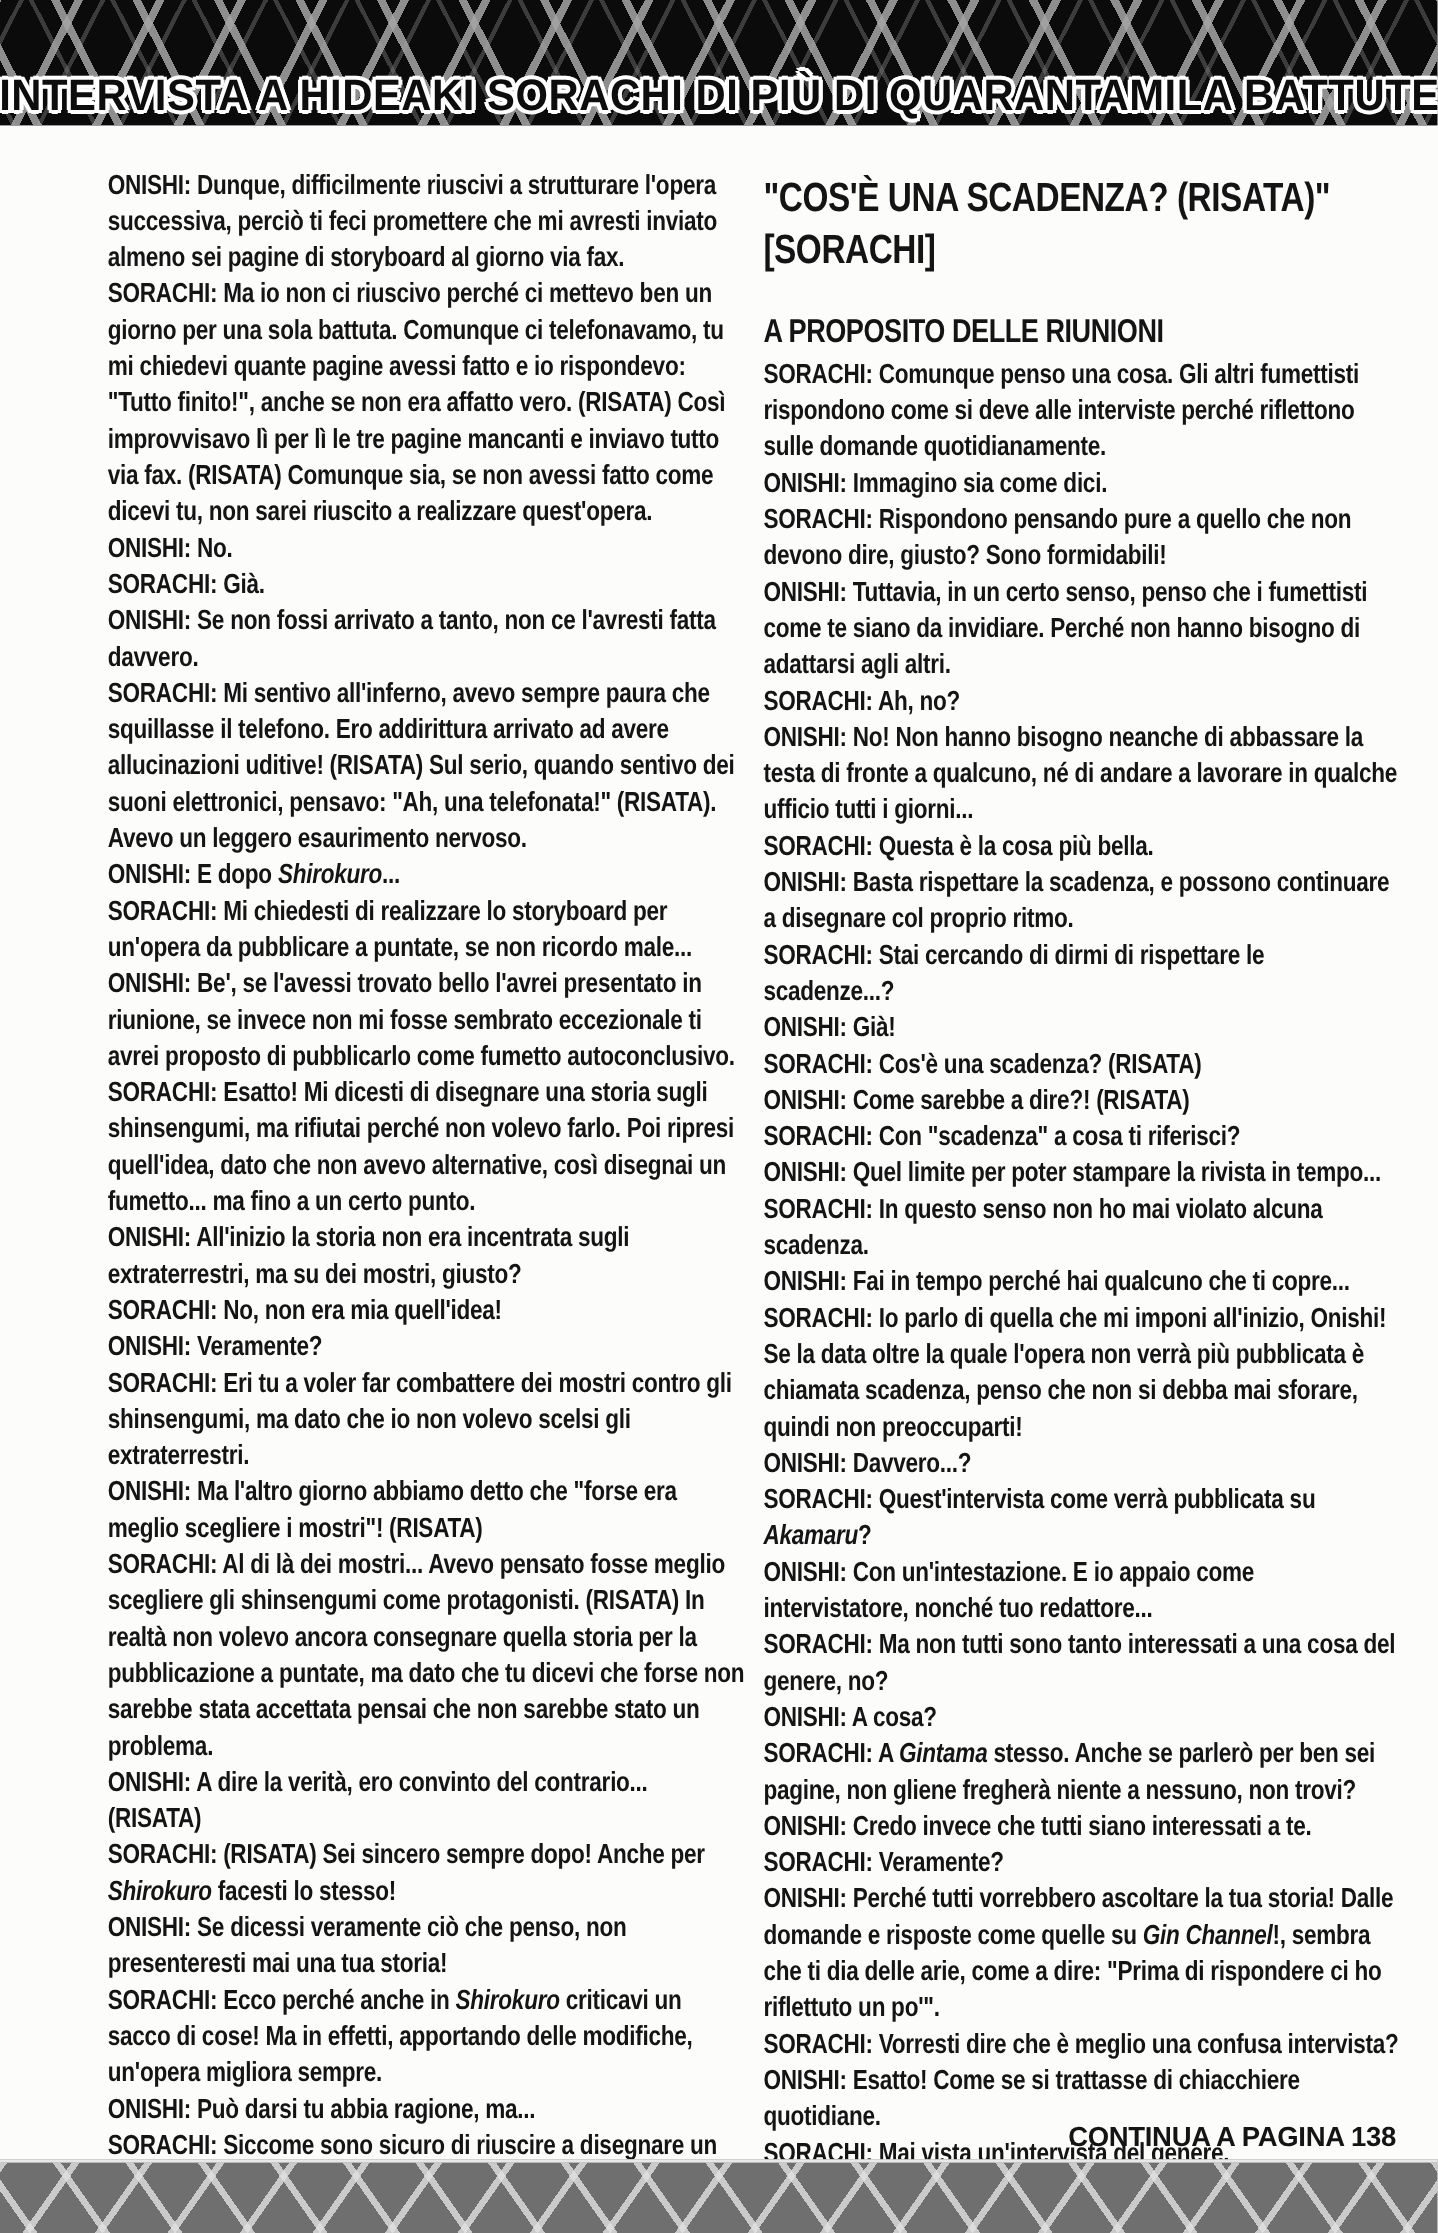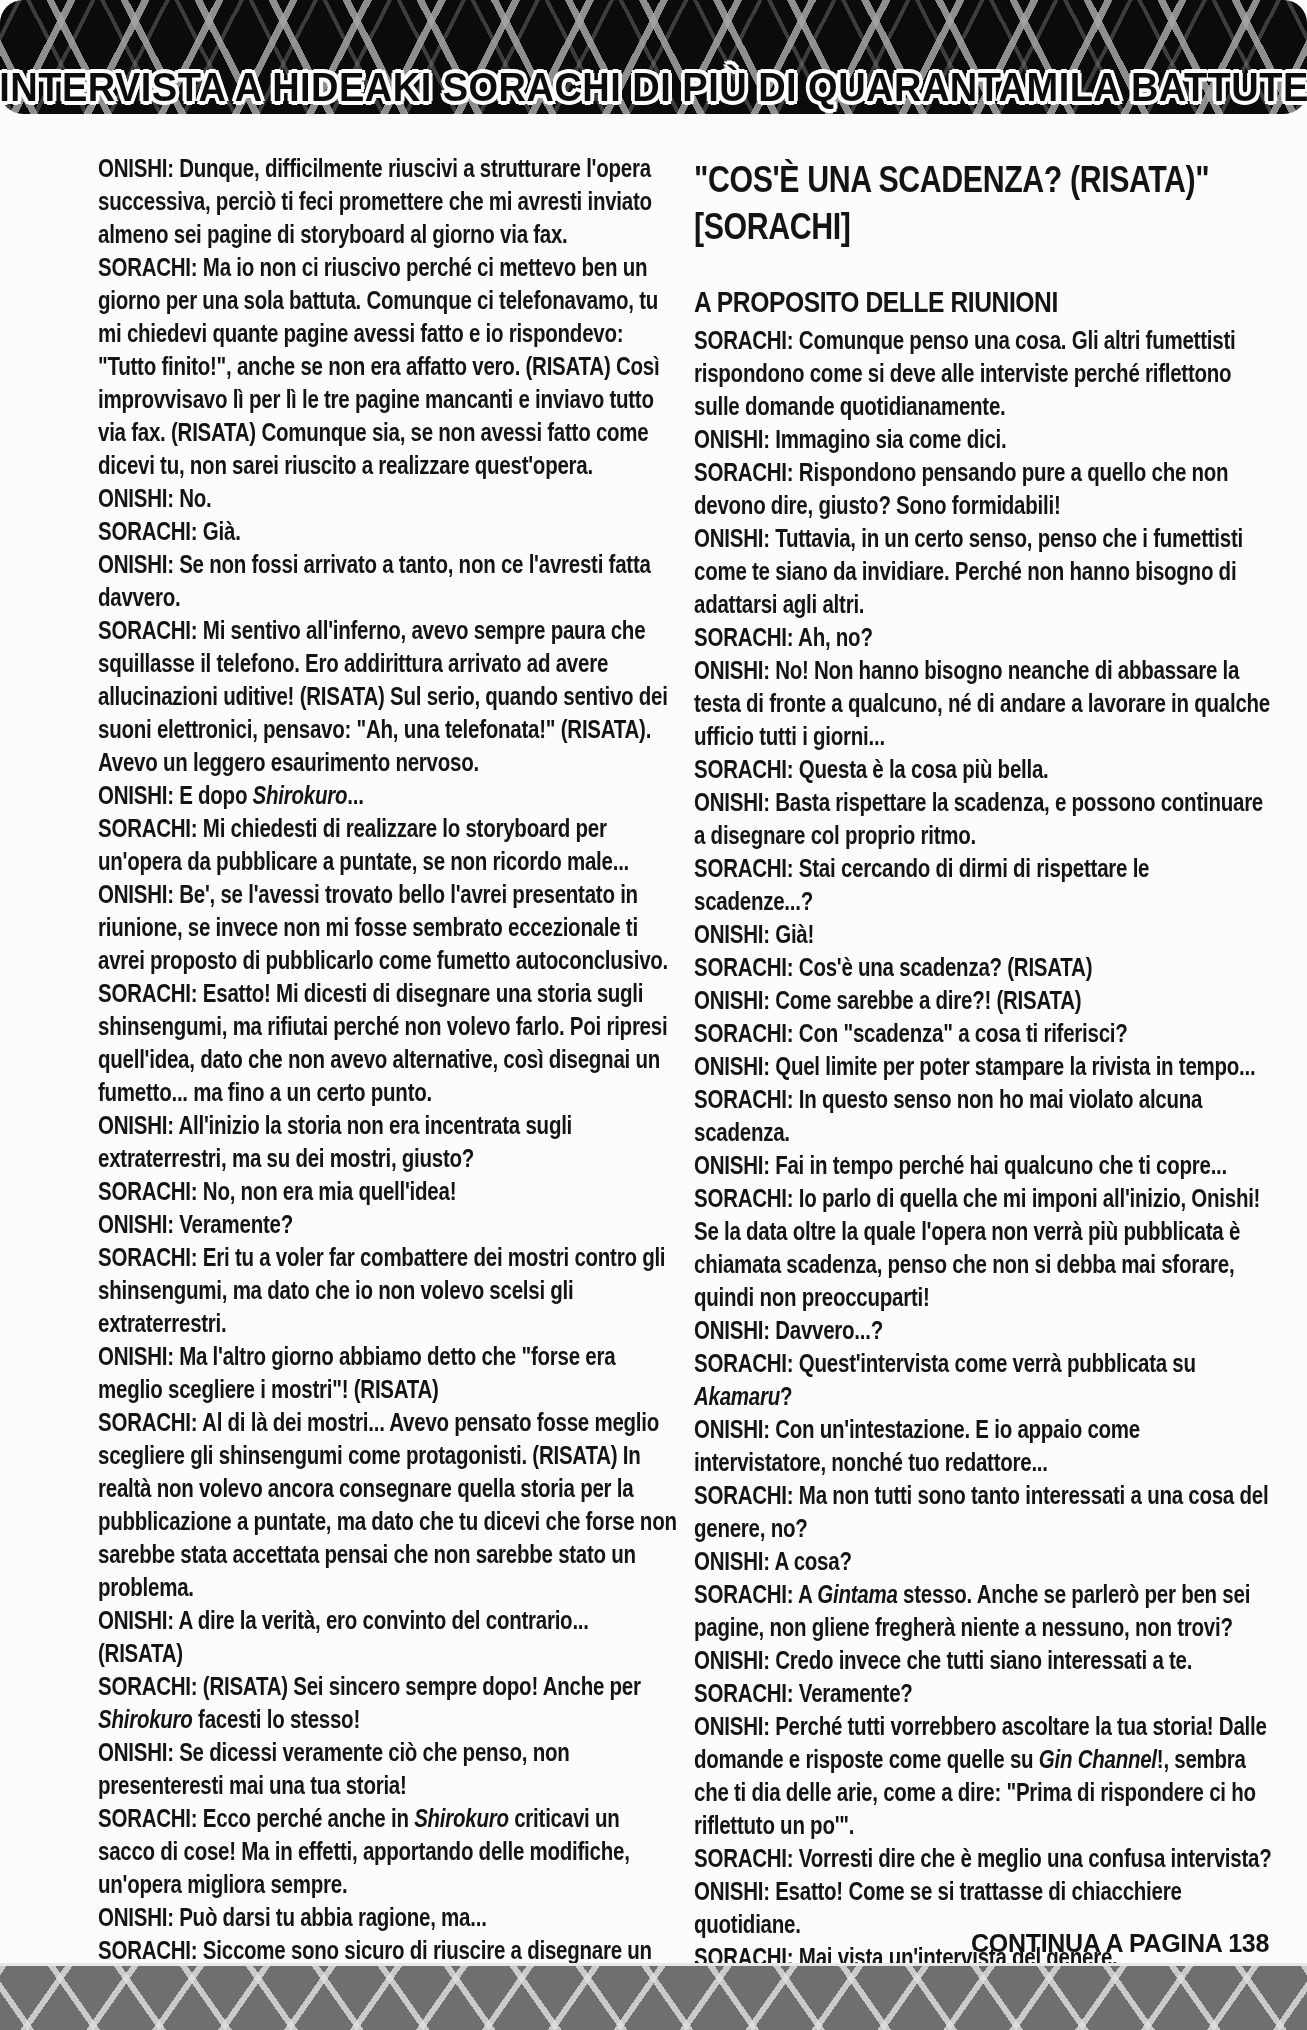--- a/index.html
+++ b/index.html
@@ -11,21 +11,20 @@
   }
   
   .banner-top{
     position:absolute;top:0;left:0;width:1307px;height:114px;
     background-color:#0b0b0b;
     background-image:
       repeating-linear-gradient(63deg,  transparent 0 27px, rgba(165,165,165,.85) 27px 34px, transparent 34px 66px),
       repeating-linear-gradient(-63deg, transparent 0 27px, rgba(165,165,165,.85) 27px 34px, transparent 34px 66px),
       repeating-linear-gradient(63deg,  transparent 0 9px,  rgba(120,120,120,.45) 9px 13px,  transparent 13px 66px),
       repeating-linear-gradient(-63deg, transparent 0 9px,  rgba(120,120,120,.45) 9px 13px,  transparent 13px 66px);
-    border-radius: 23px;
   }
   .banner-bottom{
     position:absolute;bottom:0;left:0;width:1307px;height:64px;
     background-color:#6f6f6f;
     background-image:
       repeating-linear-gradient(55deg,  transparent 0 22px, rgba(225,225,225,.8) 22px 28px, transparent 28px 54px),
       repeating-linear-gradient(-55deg, transparent 0 22px, rgba(225,225,225,.8) 22px 28px, transparent 28px 54px);
     border-top:3px solid #e8e8e6;
   }
   .page-title{

